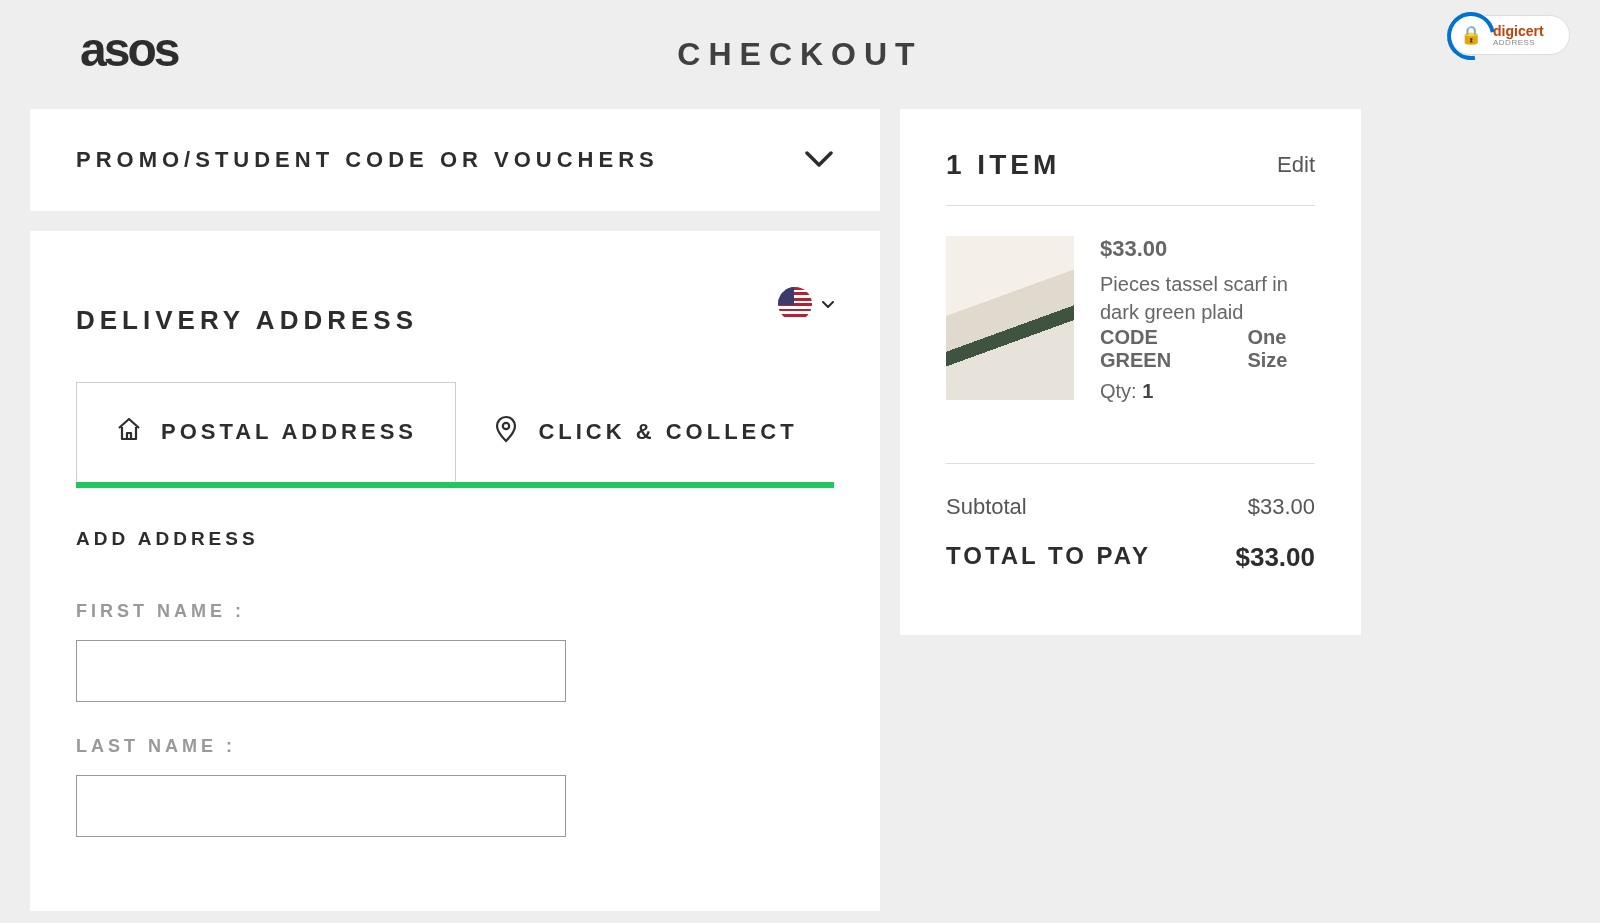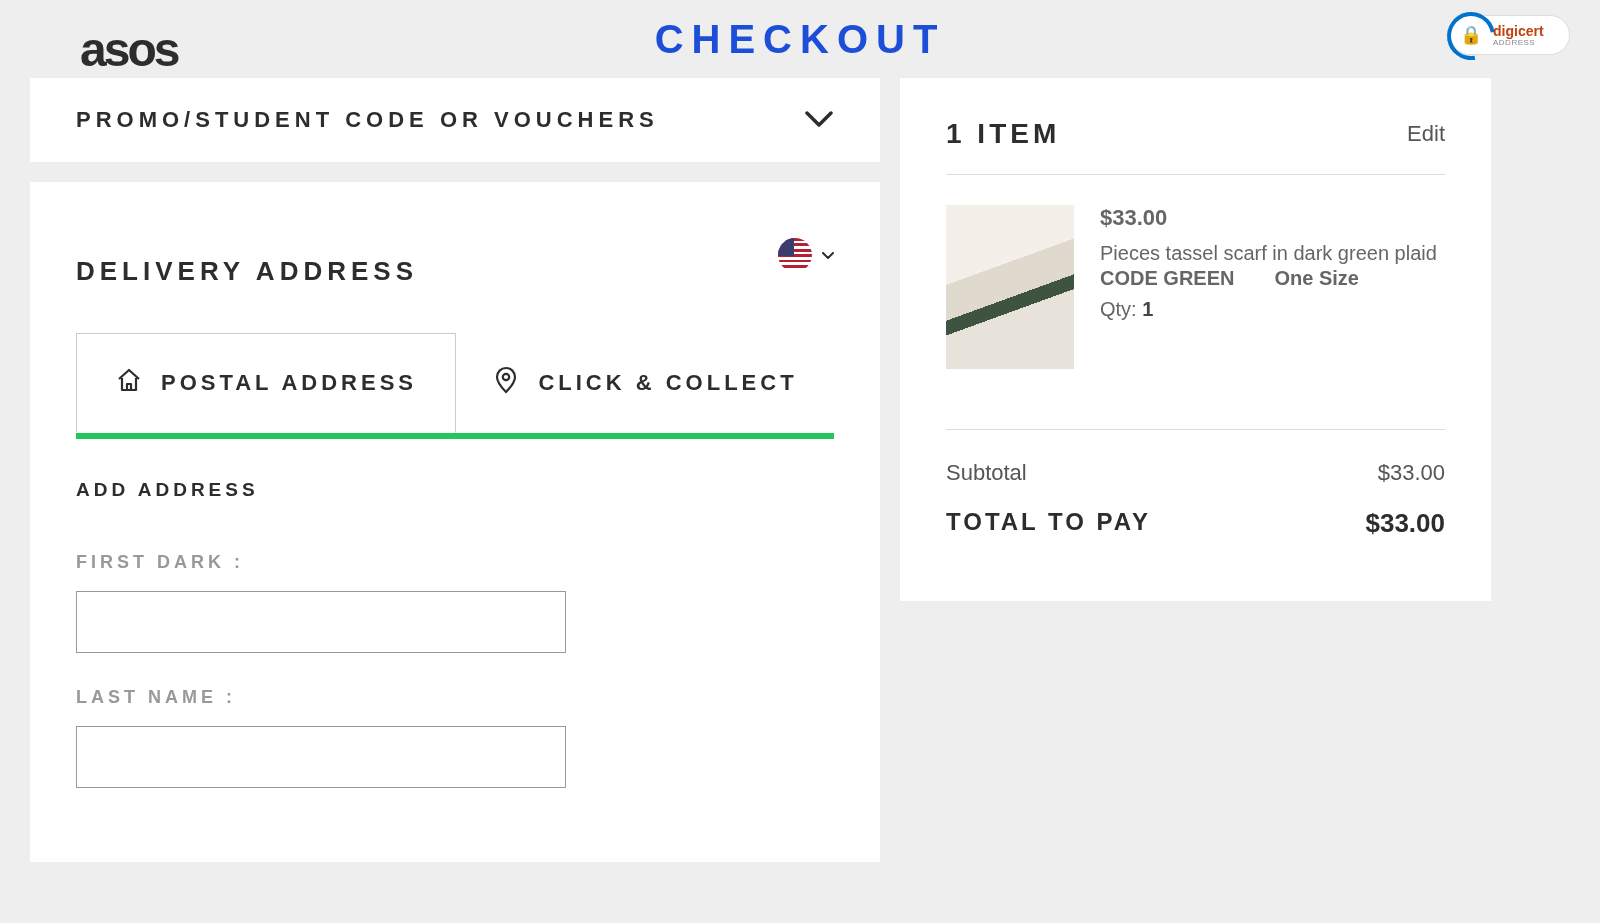--- a/index.html
+++ b/index.html
@@ -5,41 +5,41 @@
   * { box-sizing: border-box; margin: 0; padding: 0; }
   body {
     background: #eeeeee;
     font-family: "Helvetica Neue", Helvetica, Arial, sans-serif;
     color: #2d2d2d;
     width: 1600px;
     height: 923px;
     overflow: hidden;
   }
   .header {
-    height: 78px;
+    height: 109px;
     display: flex;
     align-items: center;
     justify-content: center;
     position: relative;
   }
   .logo {
     position: absolute;
     left: 80px;
     top: 22px;
     font-size: 48px;
     font-weight: 900;
     letter-spacing: -3px;
     color: #2d2d2d;
     font-family: Arial, sans-serif;
   }
   .page-title {
-    font-size: 40px;
+    font-size: 32px;
     font-weight: 800;
     letter-spacing: 8px;
-    color: #1d4ed8;
+    color: #404040;
   }
   .badge {
     position: absolute;
     right: 30px;
     top: 15px;
     width: 120px;
     height: 40px;
     border: 1px solid #ddd;
     border-radius: 20px;
     background: #fff;
@@ -86,30 +86,30 @@
     gap: 20px;
     padding: 0 30px;
   }
   .left-col {
     width: 850px;
     display: flex;
     flex-direction: column;
     gap: 20px;
   }
   .right-col {
-    width: 591px;
+    width: 461px;
   }
   .card {
     background: #fff;
     padding: 40px 46px;
   }
 
   
   .promo-card {
-    padding: 27px 46px;
+    padding: 36px 46px;
     display: flex;
     align-items: center;
     justify-content: space-between;
     cursor: pointer;
   }
   .promo-title {
     font-size: 22px;
     font-weight: 800;
     letter-spacing: 5px;
   }
@@ -345,21 +345,21 @@
                 <path d="M14 26 C14 26 5 17 5 11 A9 9 0 0 1 23 11 C23 17 14 26 14 26 Z" stroke="#2d2d2d" stroke-width="2.2" fill="none"></path>
                 <circle cx="14" cy="11" r="3.2" stroke="#2d2d2d" stroke-width="2.2" fill="none"></circle>
               </svg>
           </span>
           <span>CLICK &amp; COLLECT</span>
         </div>
       </div>
 
       <div class="section-sub">ADD ADDRESS</div>
 
-      <div class="field-label">FIRST DARK :</div>
+      <div class="field-label">FIRST NAME :</div>
       <input class="text-input" type="text" value="" style="">
 
       <div class="field-label">LAST NAME :</div>
       <input class="text-input" type="text" value="" style="">
     </div>
 
   </div>
 
   <div class="right-col">
     <div class="card summary-card">

